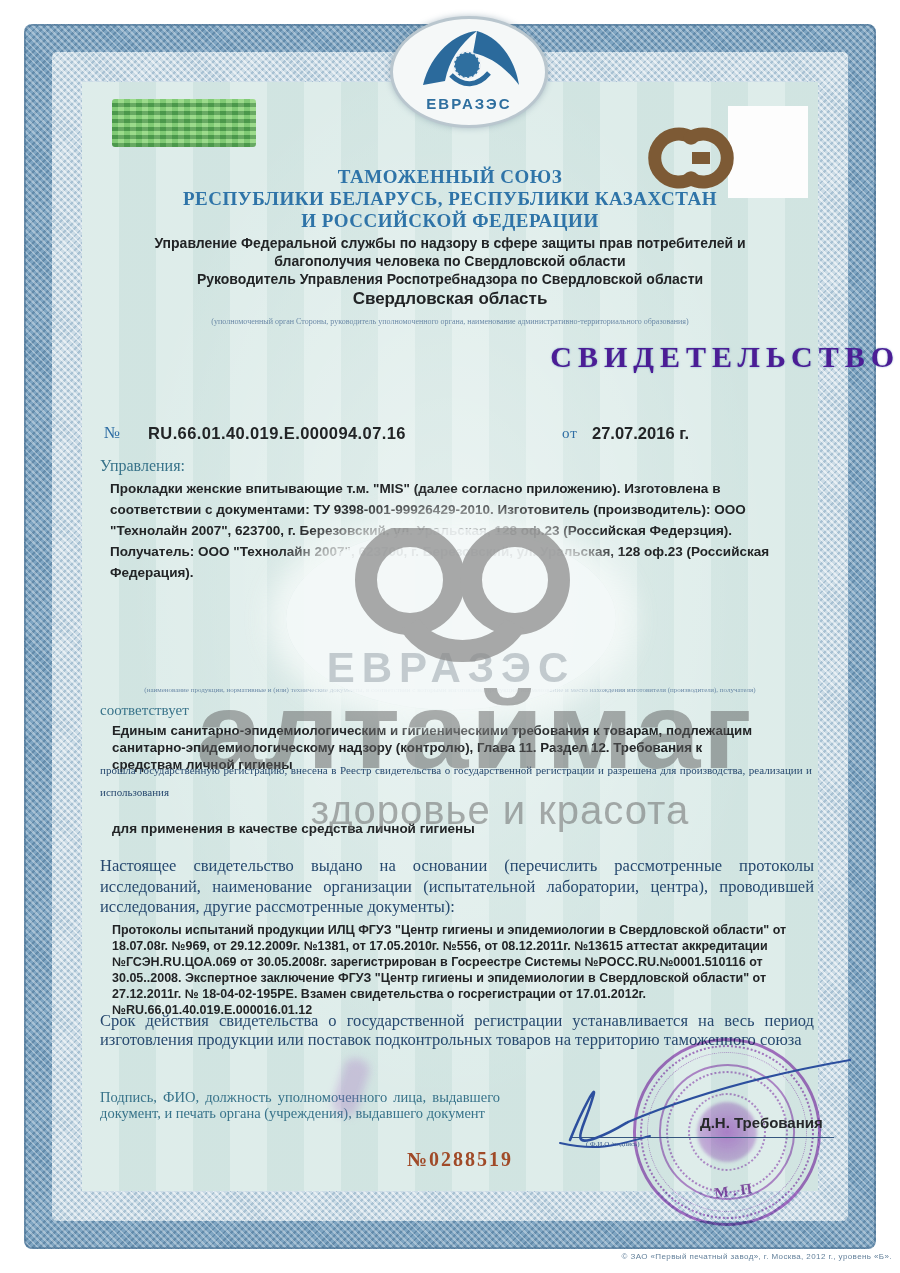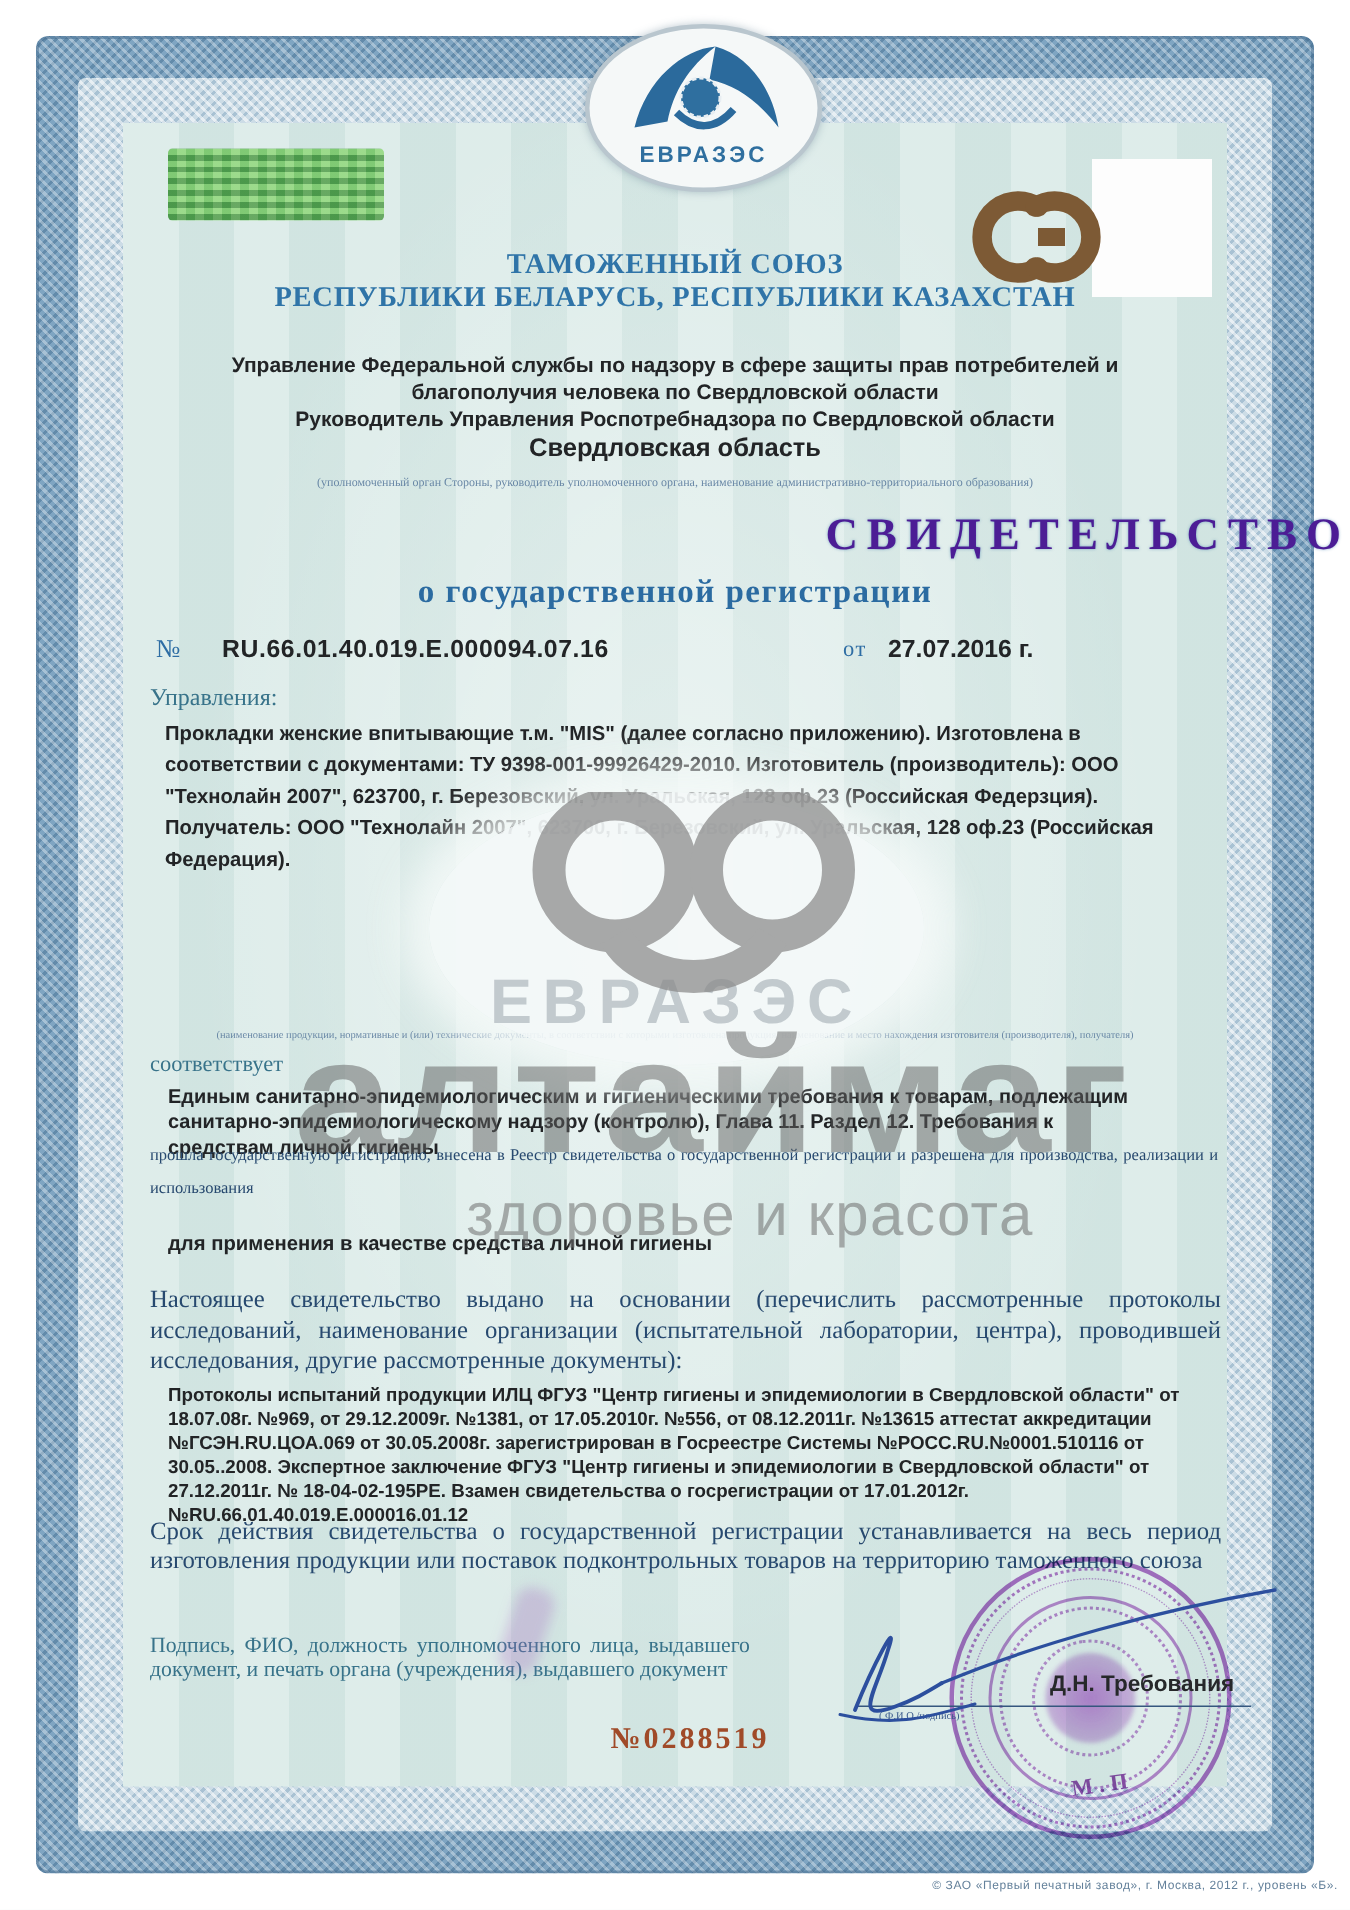--- a/index.html
+++ b/index.html
@@ -97,30 +97,30 @@
       <path d="M84,8 C106,14 122,36 126,62 C112,44 98,34 80,30 Z" fill="#2b6a9c"></path>
       <circle cx="74" cy="42" r="13" fill="#2f6f9f" stroke="#e8eef2" stroke-width="2" stroke-dasharray="3 2"></circle>
       <path d="M58,52 C70,64 84,64 96,50" fill="none" stroke="#2b6a9c" stroke-width="5"></path>
     </svg>
     <div class="abs sans" style="left:0; right:0; top:76px; text-align:center; font-size:15px;
          font-weight:bold; color:#2f6f9f; letter-spacing:2px;">ЕВРАЗЭС</div>
   </div>
 
   <div class="abs hdr" style="top:166px; font-size:19px;">ТАМОЖЕННЫЙ СОЮЗ</div>
   <div class="abs hdr" style="top:188px; font-size:19px;">РЕСПУБЛИКИ БЕЛАРУСЬ, РЕСПУБЛИКИ КАЗАХСТАН</div>
+  <div class="abs hdr" style="top:210px; font-size:19px;">И РОССИЙСКОЙ ФЕДЕРАЦИИ</div>
 
   <div class="abs sansb" style="left:110px; top:234px; width:680px; text-align:center;
        font-size:14px; line-height:18px;">Управление Федеральной службы по надзору в сфере защиты прав потребителей и благополучия человека по Свердловской области</div>
   <div class="abs sansb" style="left:110px; top:271px; width:680px; text-align:center; font-size:14px;">Руководитель Управления Роспотребнадзора по Свердловской области</div>
   <div class="abs sansb" style="left:110px; top:289px; width:680px; text-align:center; font-size:17px;">Свердловская область</div>
 
   <div class="abs tinynote" style="left:100px; top:317px; width:700px; font-size:8px;">(уполномоченный орган Стороны, руководитель уполномоченного органа, наименование административно-территориального образования)</div>
 
   <div class="abs title-main" style="top:340px; font-size:30px;">СВИДЕТЕЛЬСТВО</div>
-  <div class="abs title-sub" style="top:381px; font-size:22px;">о государственной регистрации</div>
 
   <div class="abs" style="left:104px; top:423px; font-size:17px; color:#2e6da4;">№</div>
   <div class="abs sansb" style="left:148px; top:424px; font-size:16.5px; letter-spacing:.4px;">RU.66.01.40.019.E.000094.07.16</div>
   <div class="abs" style="left:562px; top:425px; font-size:15px; color:#2e6da4; letter-spacing:1px;">от</div>
   <div class="abs sansb" style="left:592px; top:424px; font-size:16.5px;">27.07.2016 г.</div>
 
   <div class="abs teal" style="left:100px; top:457px; font-size:16px;">Управления:</div>
   <div class="abs sansb" style="left:110px; top:478px; width:704px; font-size:13.5px; line-height:21px;">Прокладки женские впитывающие т.м. "MIS" (далее согласно приложению). Изготовлена в соответствии с документами: ТУ 9398-001-99926429-2010. Изготовитель (производитель): ООО "Технолайн 2007", 623700, г. Березовский, ул. Уральская, 128 оф.23 (Российская Федерзция).  Получатель: ООО "Технолайн 2007", 623700, г. Березовский, ул. Уральская, 128 оф.23 (Российская Федерация).</div>
 
   <div class="abs wm-circle" style="left:286px; top:528px; width:330px; height:182px; z-index:2;"></div>

